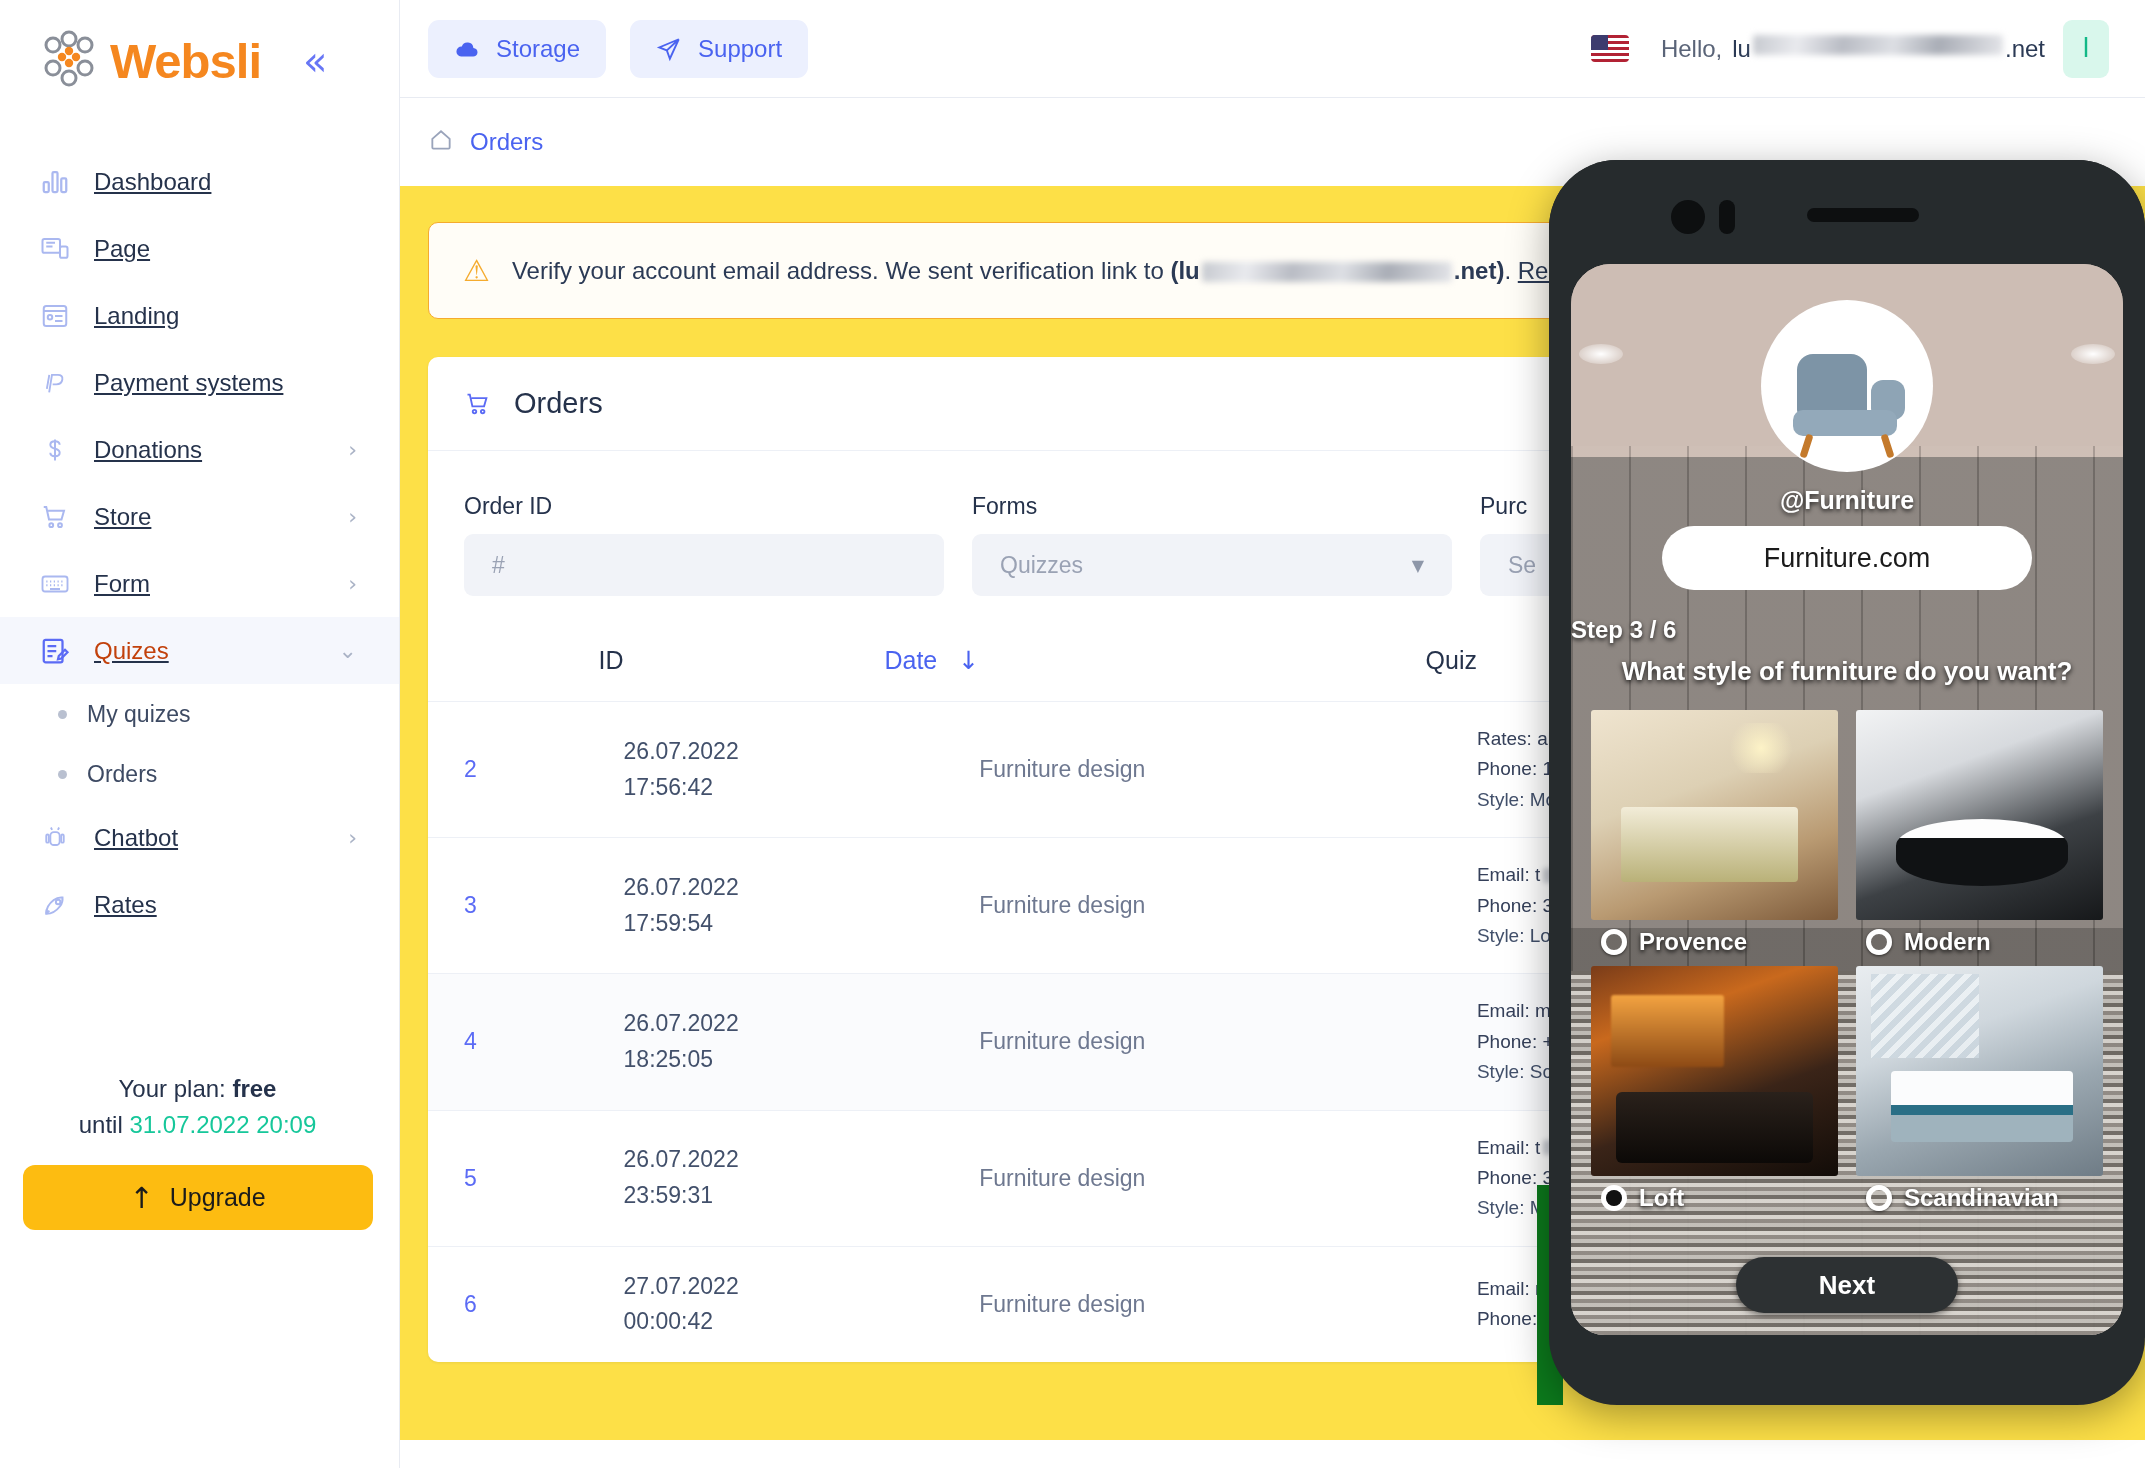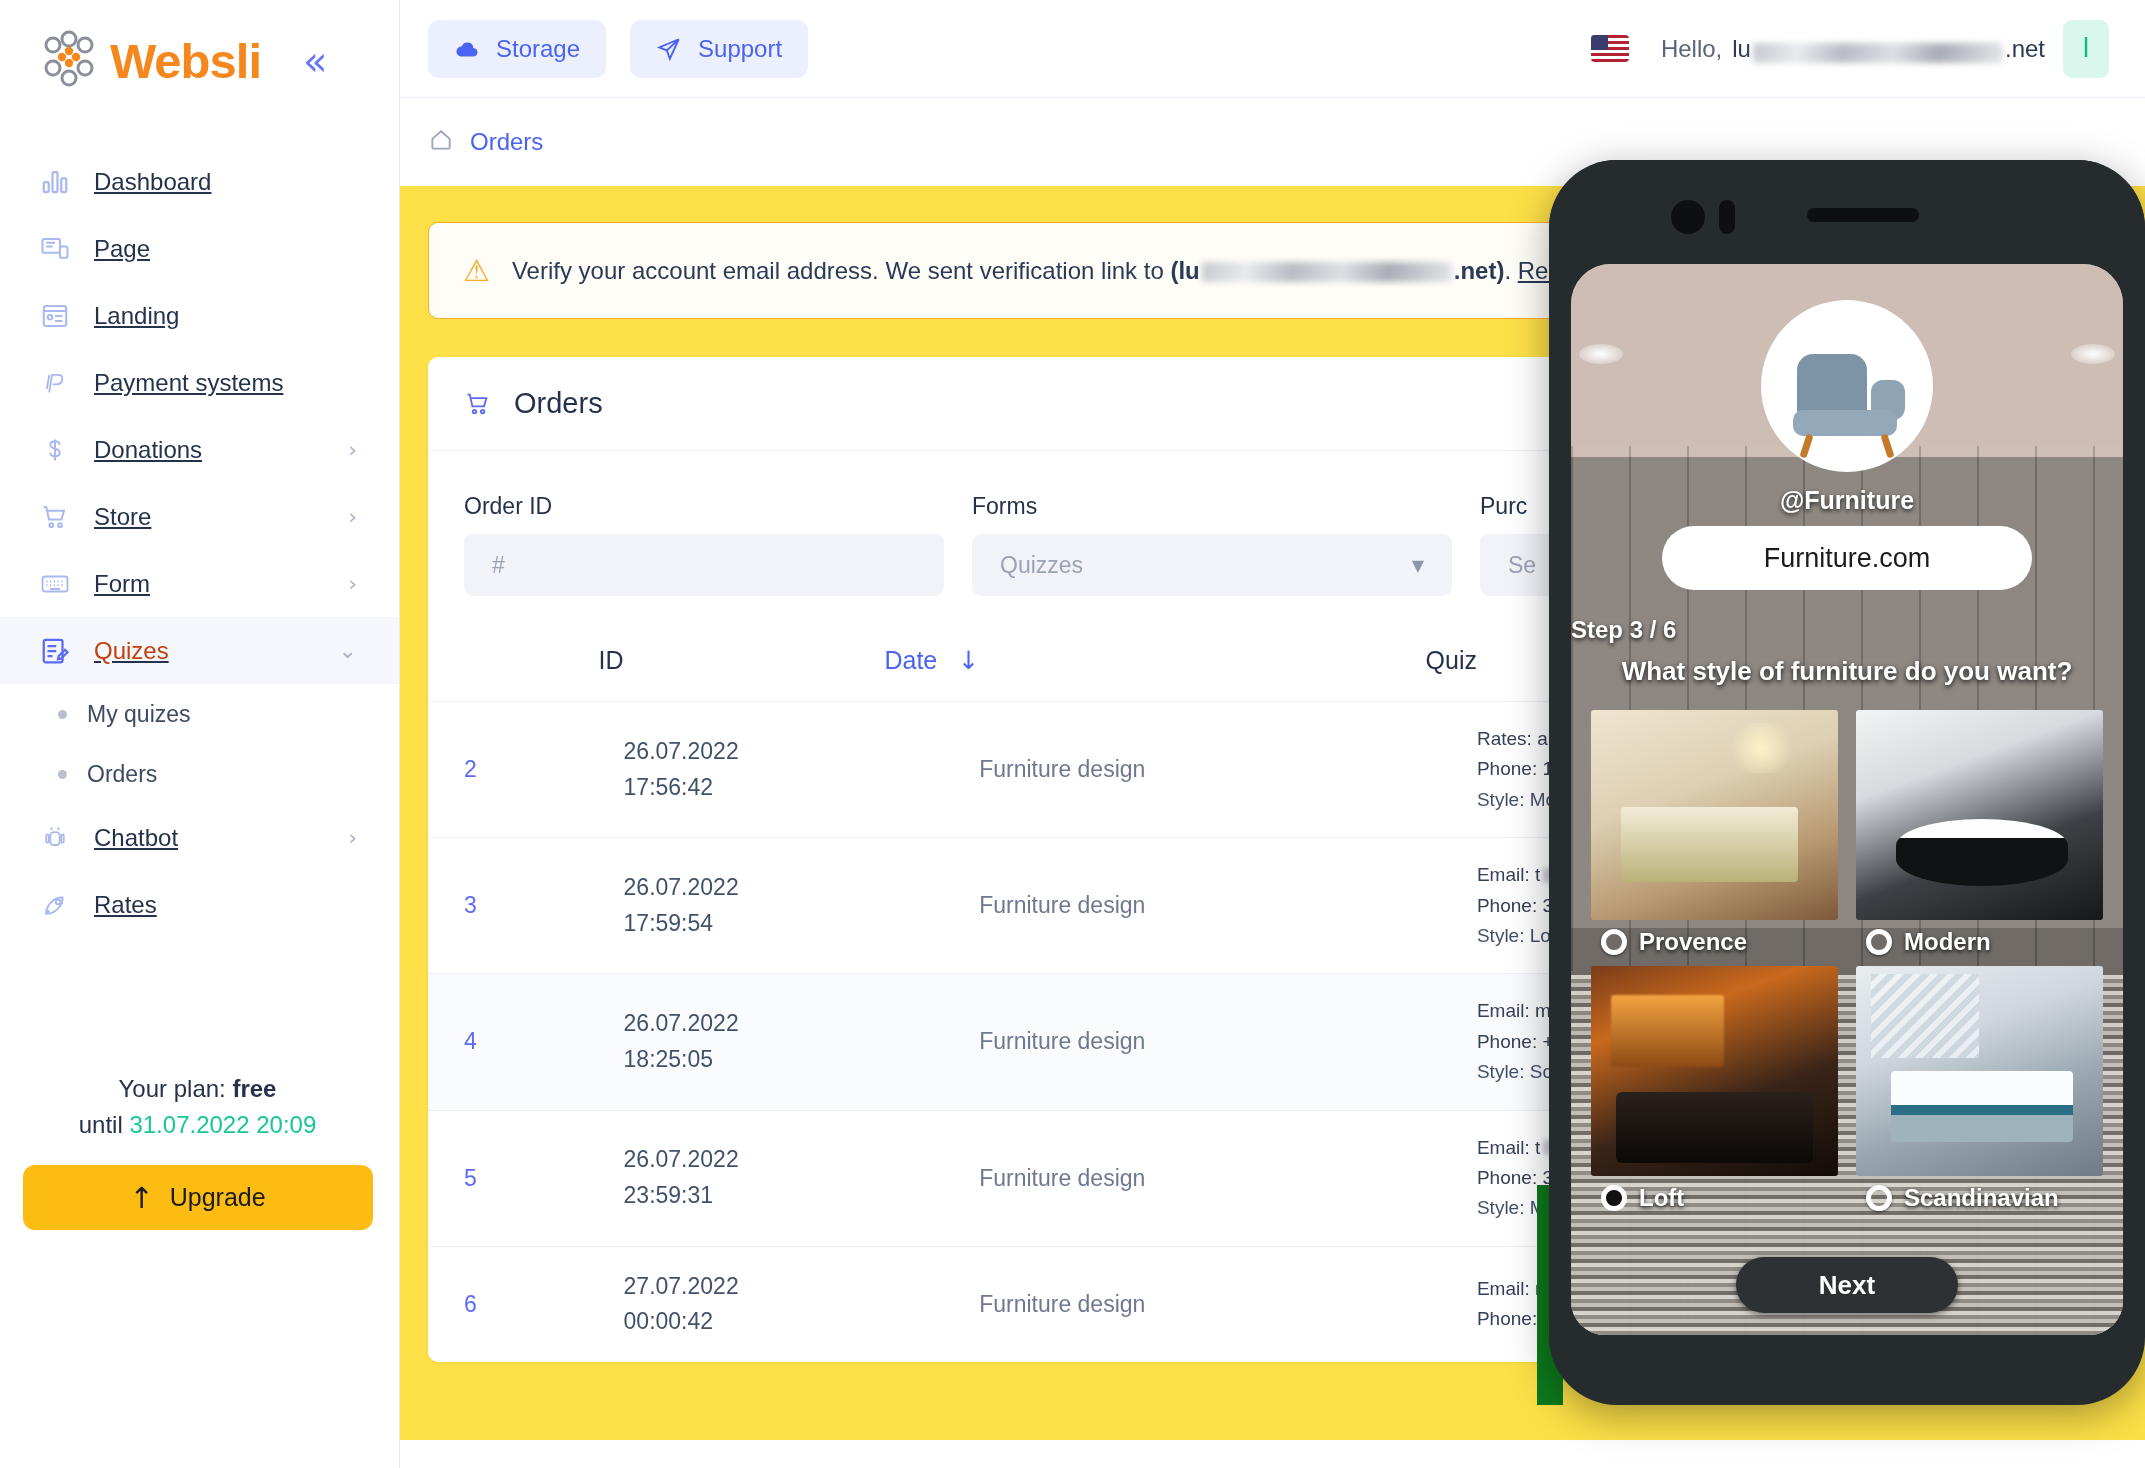--- a/index.html
+++ b/index.html
@@ -60,21 +60,21 @@
     height:58px; border-radius:11px; background:#ecf0fe; color:#4a63f0;
     display:flex; align-items:center; padding:0 26px; font-size:24px; margin-right:24px; cursor:pointer;
   }
   .pill .picon{ margin-right:16px; display:flex; align-items:center; }
   .topbar-right{ margin-left:auto; display:flex; align-items:center; }
   .flag{ width:38px; height:27px; border-radius:4px; margin-right:32px; overflow:hidden; position:relative;
          background:linear-gradient(#b22234 0 11%,#fff 11% 22%,#b22234 22% 33%,#fff 33% 44%,#b22234 44% 55%,
                     #fff 55% 66%,#b22234 66% 77%,#fff 77% 88%,#b22234 88% 100%); }
   .flag .canton{ position:absolute; left:0; top:0; width:17px; height:15px; background:#3c3b6e; }
   .hello{ font-size:24px; color:#5a6478; }
-  .email-user{ font-size:24px; color:#2b3a55; margin-left:10px; display:flex; align-items:flex-end; }
+  .email-user{ font-size:24px; color:#2b3a55; margin-left:10px; display:flex; align-items:flex-start; }
   .blurred{
     display:inline-block; height:20px; width:250px; margin:0 2px; vertical-align:middle;
     background:linear-gradient(100deg,#c6c9cf 0%,#e9eaee 18%,#b9bcc4 36%,#dddfe4 56%,#a9adb6 74%,#e4e5e9 100%);
     filter:blur(3.2px); border-radius:3px;
   }
   .avatar-box{ width:46px; height:58px; background:#d9f7ec; border-radius:9px; margin-left:18px;
                display:flex; align-items:center; justify-content:center; color:#12b886; font-size:27px; cursor:pointer;}
 
   .breadcrumb{ height:88px; background:#ffffff; display:flex; align-items:center; padding-left:28px; }
   .crumb-link{ color:#4a63f0; font-size:24px; margin-left:16px; cursor:pointer; }

